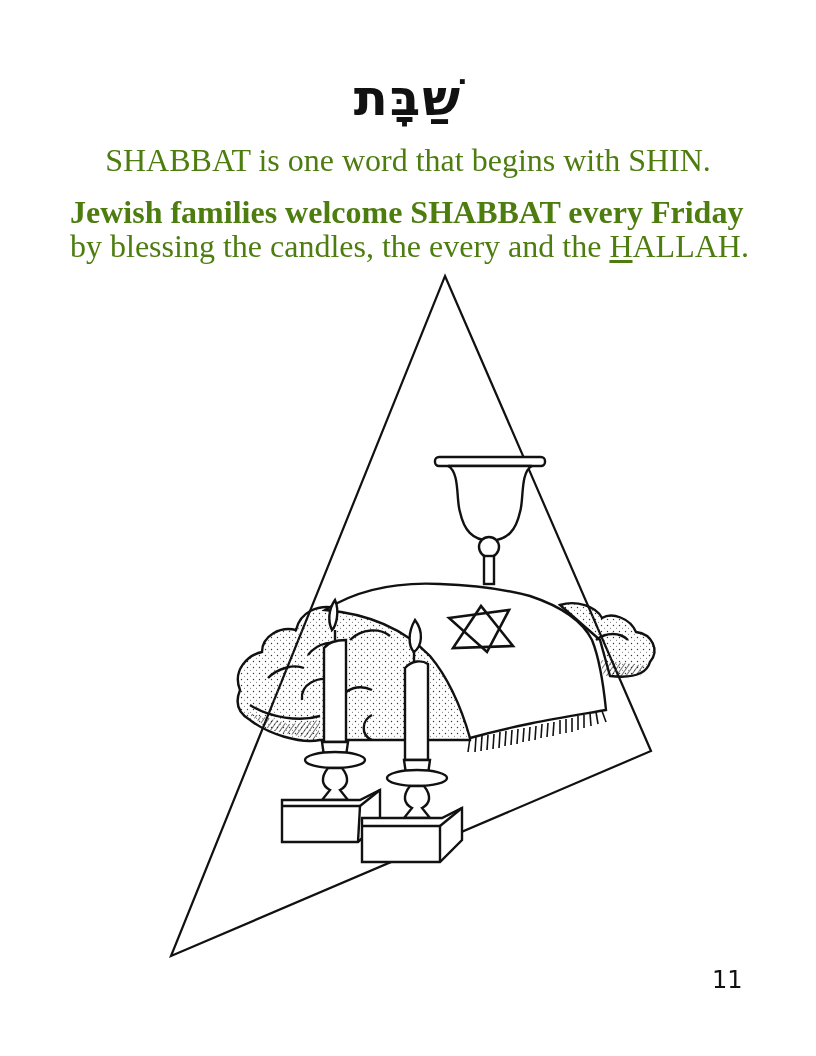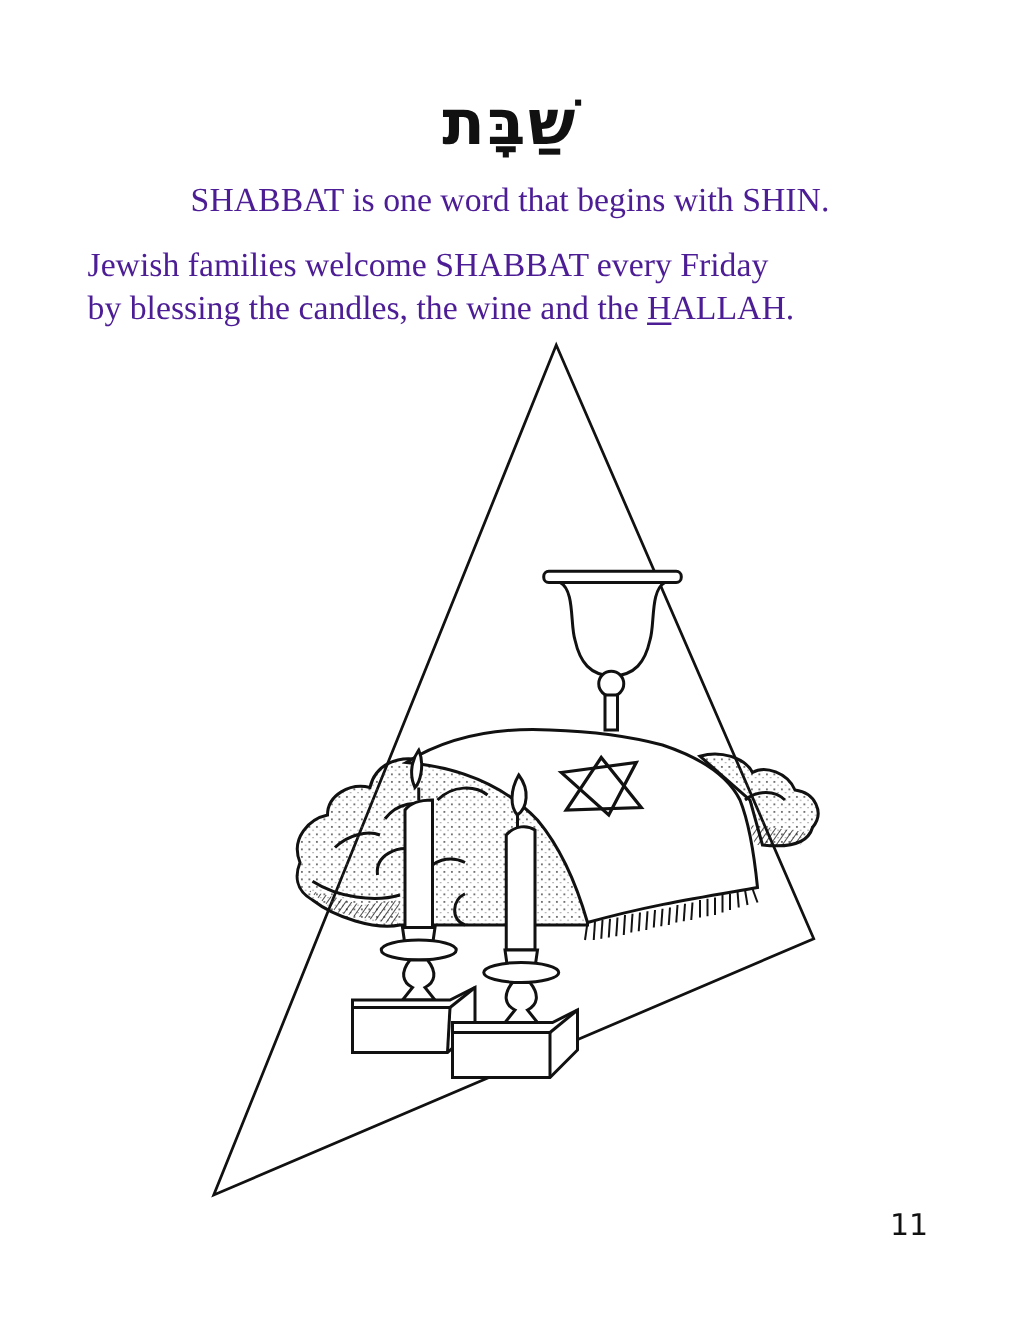--- a/index.html
+++ b/index.html
@@ -3,41 +3,41 @@
   <meta charset="utf-8">
   <style>
     html, body { margin: 0; padding: 0; background: #ffffff; }
     body { width: 816px; height: 1056px; position: relative; overflow: hidden; color: #111; }
     .hebrew-title {
       position: absolute; left: 0; top: 58px; width: 816px; text-align: center;
       font-family: "DejaVu Sans", sans-serif; font-weight: bold; font-size: 50px;
       direction: rtl; letter-spacing: 2px; line-height: 80px;
     }
     .line {
-      position: absolute; font-family: "Liberation Serif", serif; font-size: 27px;
-      line-height: 32px; white-space: nowrap; color: #4c1d95;
+      position: absolute; font-family: "Liberation Serif", serif; font-size: 32px;
+      line-height: 32px; white-space: nowrap; color: #4d7c0f;
     }
     #line1 { left: 0; width: 816px; text-align: center; top: 144px; }
-    #line2 { left: 70px; top: 196px; }
+    #line2 { left: 70px; top: 196px; font-weight: bold; }
     #line3 { left: 70px; top: 230px; }
     .u { text-decoration: underline; text-underline-offset: 3px; }
     .page-number {
       position: absolute; left: 712px; top: 966px;
       font-family: "DejaVu Sans", sans-serif; font-size: 24px; color: #111;
     }
     #illustration { position: absolute; left: 0; top: 0; }
   </style>
 </head>
 <body>
 
 <div class="hebrew-title">שַׁבָּת</div>
 
 <div id="line1" class="line">SHABBAT is one word that begins with SHIN.</div>
 <div id="line2" class="line">Jewish families welcome SHABBAT every Friday</div>
-<div id="line3" class="line"><span>by blessing the candles, the wine and the </span><span class="u">H</span><span>ALLAH.</span></div>
+<div id="line3" class="line"><span>by blessing the candles, the every and the </span><span class="u">H</span><span>ALLAH.</span></div>
 
 <svg id="illustration" width="816" height="1056" viewBox="0 0 816 1056" xmlns="http://www.w3.org/2000/svg">
   <defs>
     <pattern id="dots" width="6" height="6" patternUnits="userSpaceOnUse">
       <circle cx="1.5" cy="1.5" r="0.7" fill="#333"></circle>
       <circle cx="4.5" cy="4.2" r="0.5" fill="#555"></circle>
     </pattern>
     <pattern id="hatch" width="4" height="4" patternUnits="userSpaceOnUse" patternTransform="rotate(35)">
       <line x1="0" y1="0" x2="0" y2="4" stroke="#111" stroke-width="1.2"></line>
     </pattern>

